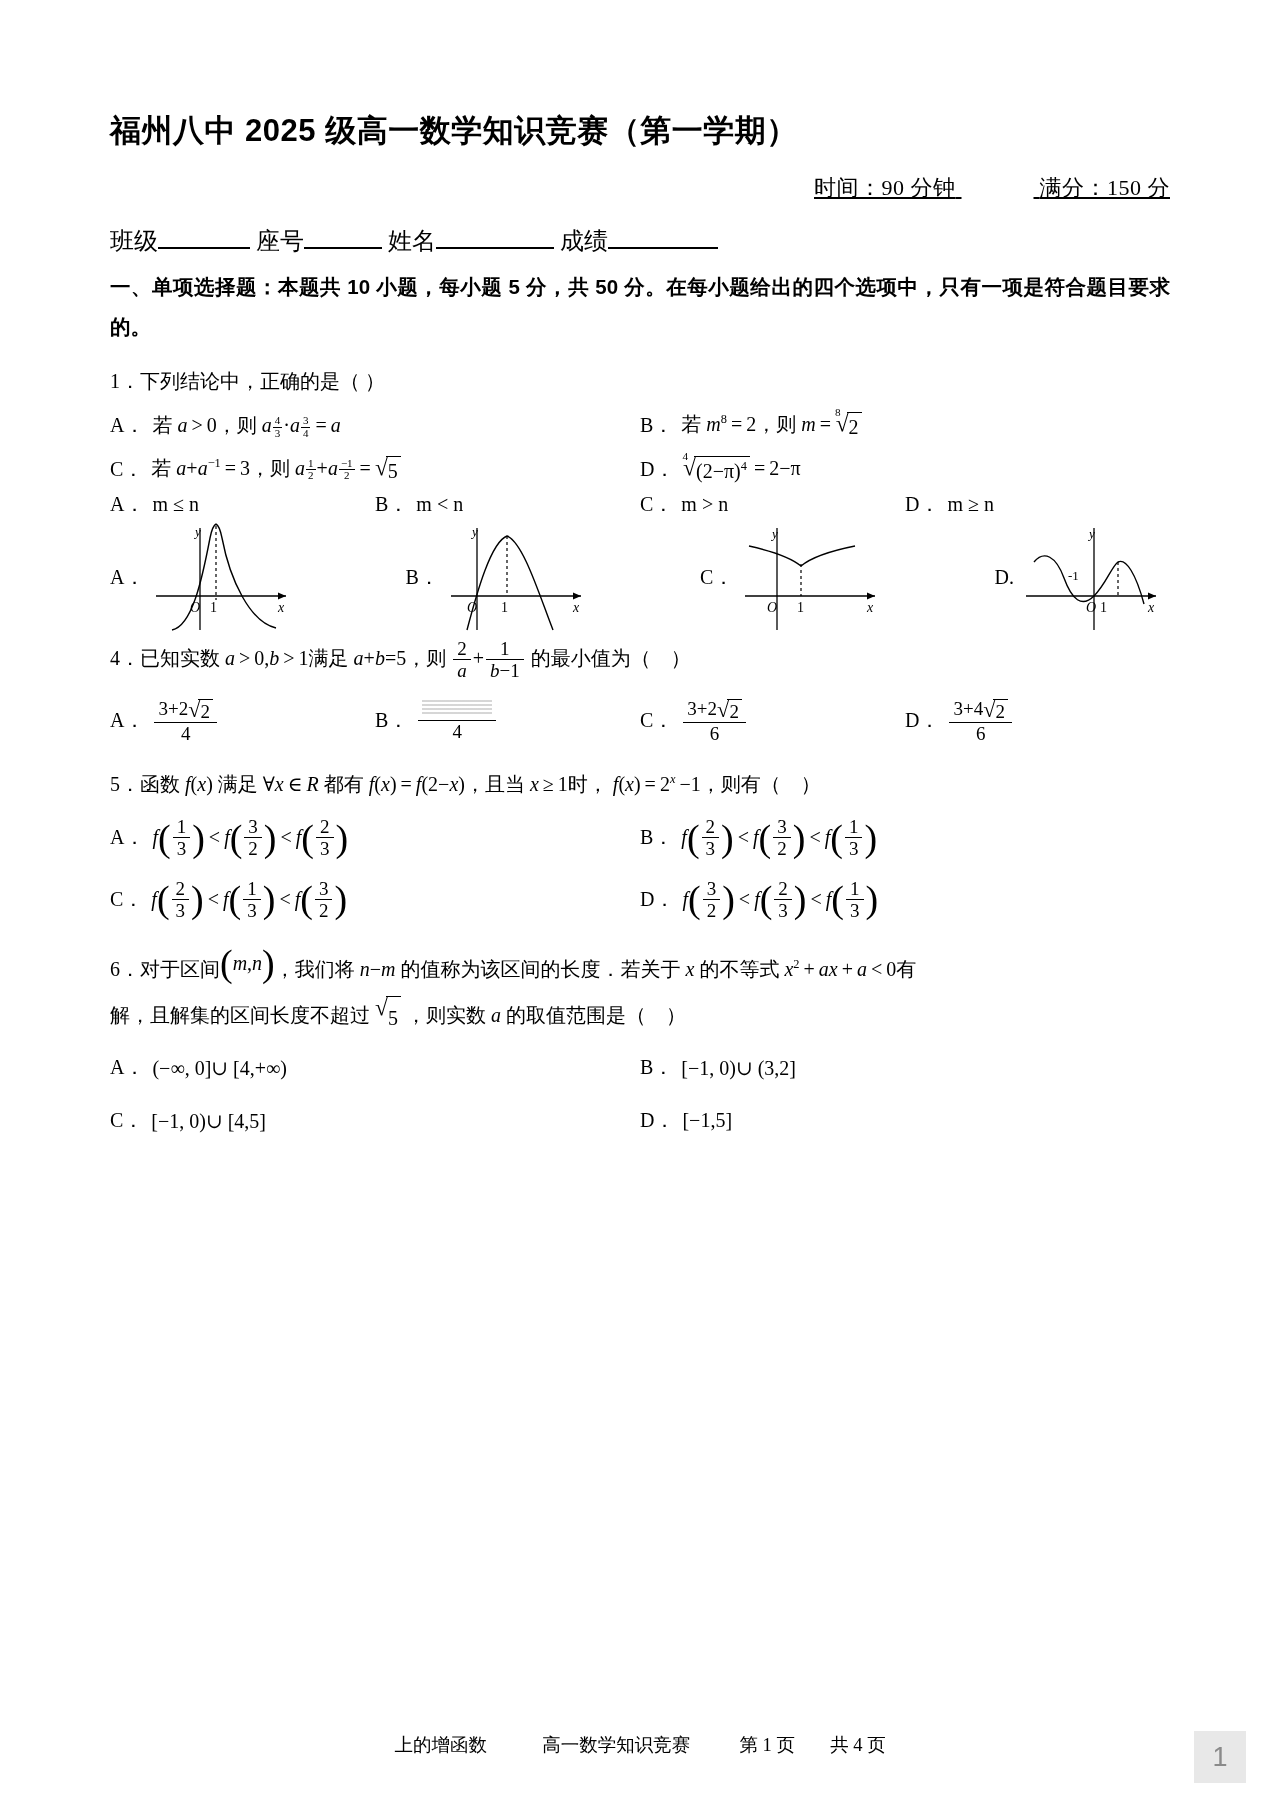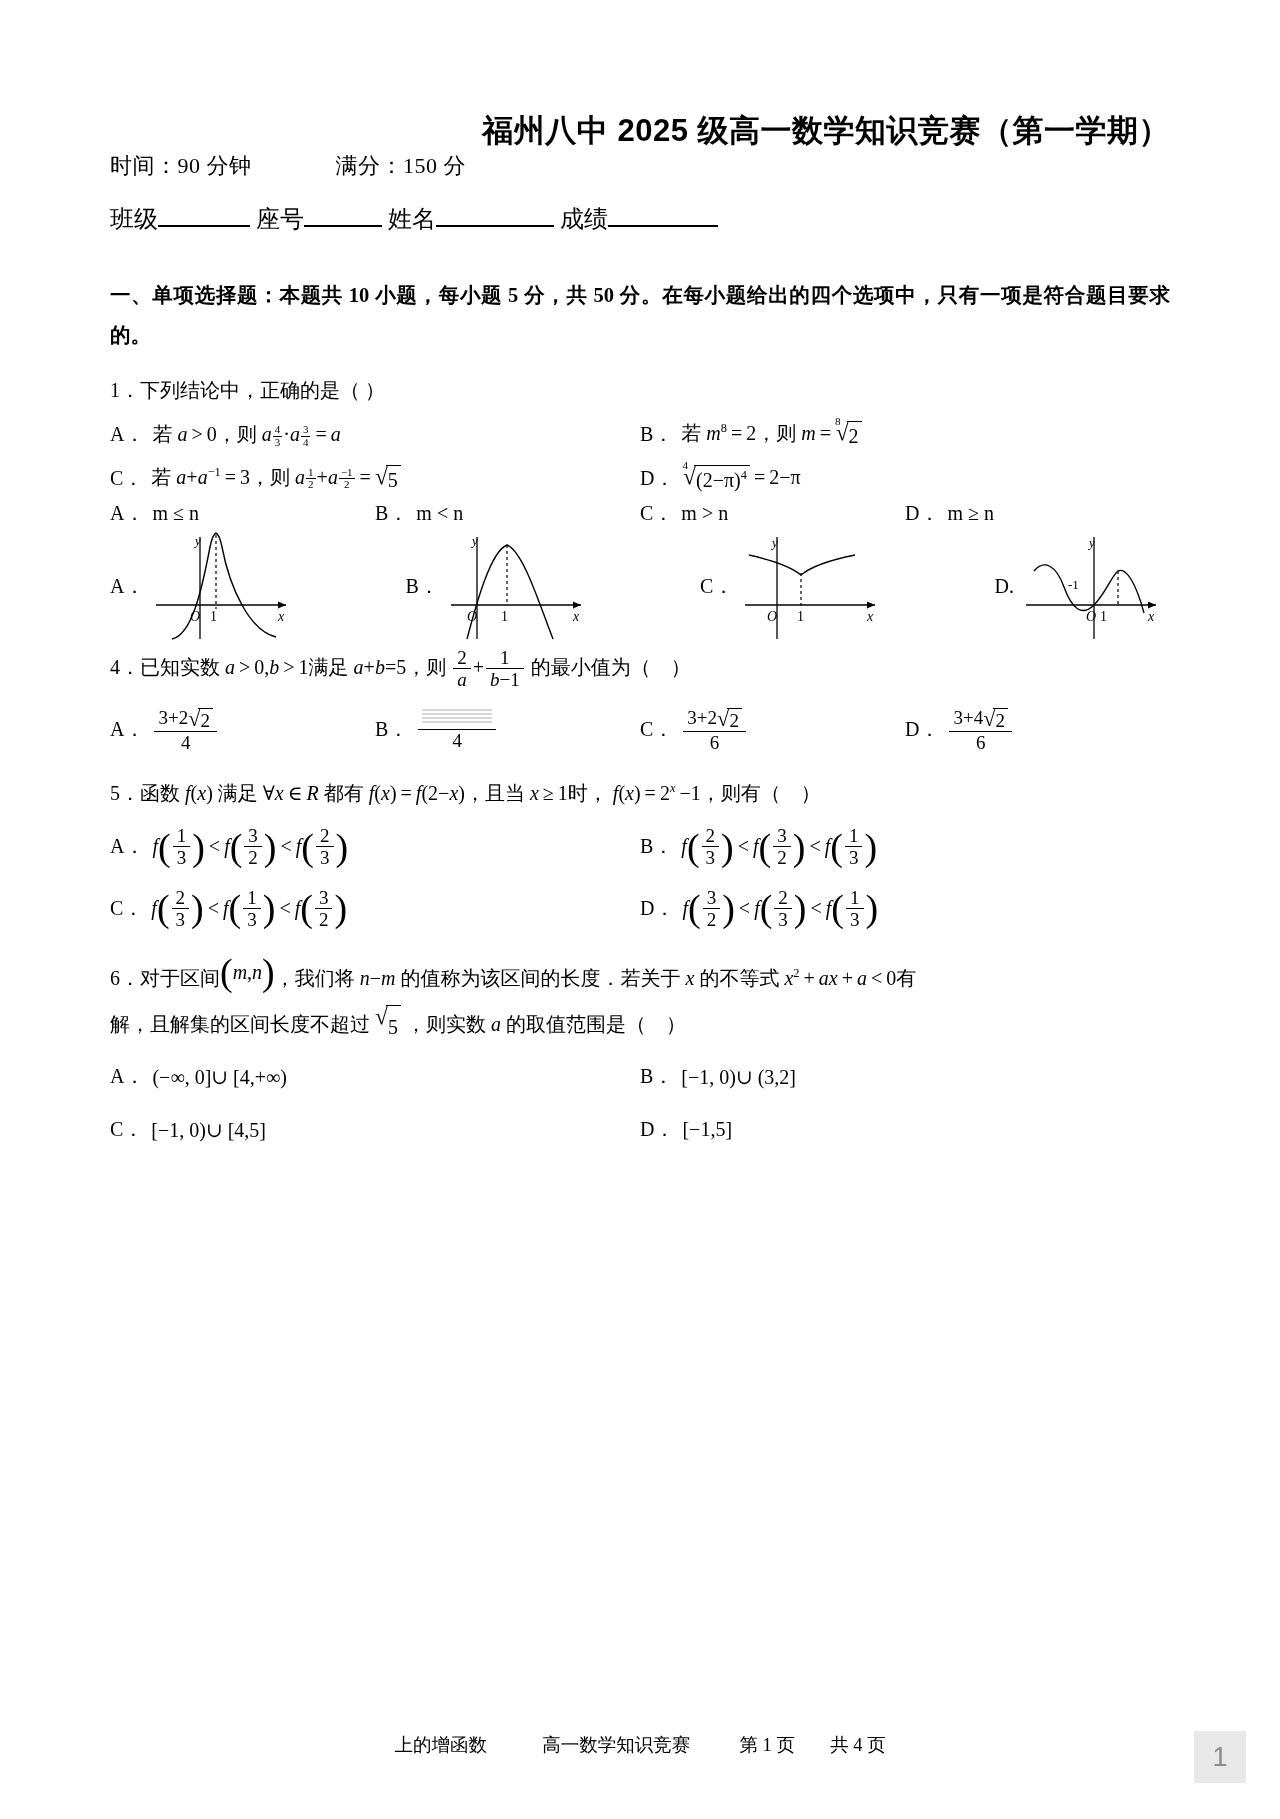--- a/index.html
+++ b/index.html
@@ -15,52 +15,54 @@
   }
   .page {
     position: relative;
     width: 1280px;
     height: 1819px;
     padding: 0 110px;
   }
 
   
   .doc-title {
-    text-align: right;
+    text-align: left;
     font-family: "Liberation Sans", "DejaVu Sans", sans-serif;
     font-weight: bold;
     font-size: 31px;
     letter-spacing: 0.5px;
     padding-top: 112px;
     line-height: 1.25;
   }
   .subtitle-row {
-    text-align: left;
+    text-align: right;
     font-size: 22px;
+    margin-top: 22px;
     letter-spacing: .5px;
+    text-decoration: underline;
   }
   .subtitle-row .gap { display: inline-block; width: 72px; }
   .fields-row {
     font-size: 24px;
     margin-top: 22px;
     white-space: nowrap;
   }
   .fld { border-bottom: 2px solid #000; display: inline-block; }
   .fld.w1 { width: 92px; }
   .fld.w2 { width: 78px; }
   .fld.w3 { width: 118px; }
   .fld.w4 { width: 110px; }
 
   
   .section-head {
-    font-family: Liberation Serif, serif;
+    font-family: Liberation Sans, sans-serif;
     font-weight: bold;
     font-size: 20.5px;
     line-height: 1.95;
-    margin-top: 41px;
+    margin-top: 10px;
     text-align: justify;
   }
 
   
   .q {
     font-size: 20px;
     line-height: 2.0;
     margin-top: 14px;
   }
   .q-stem { display: block; }

